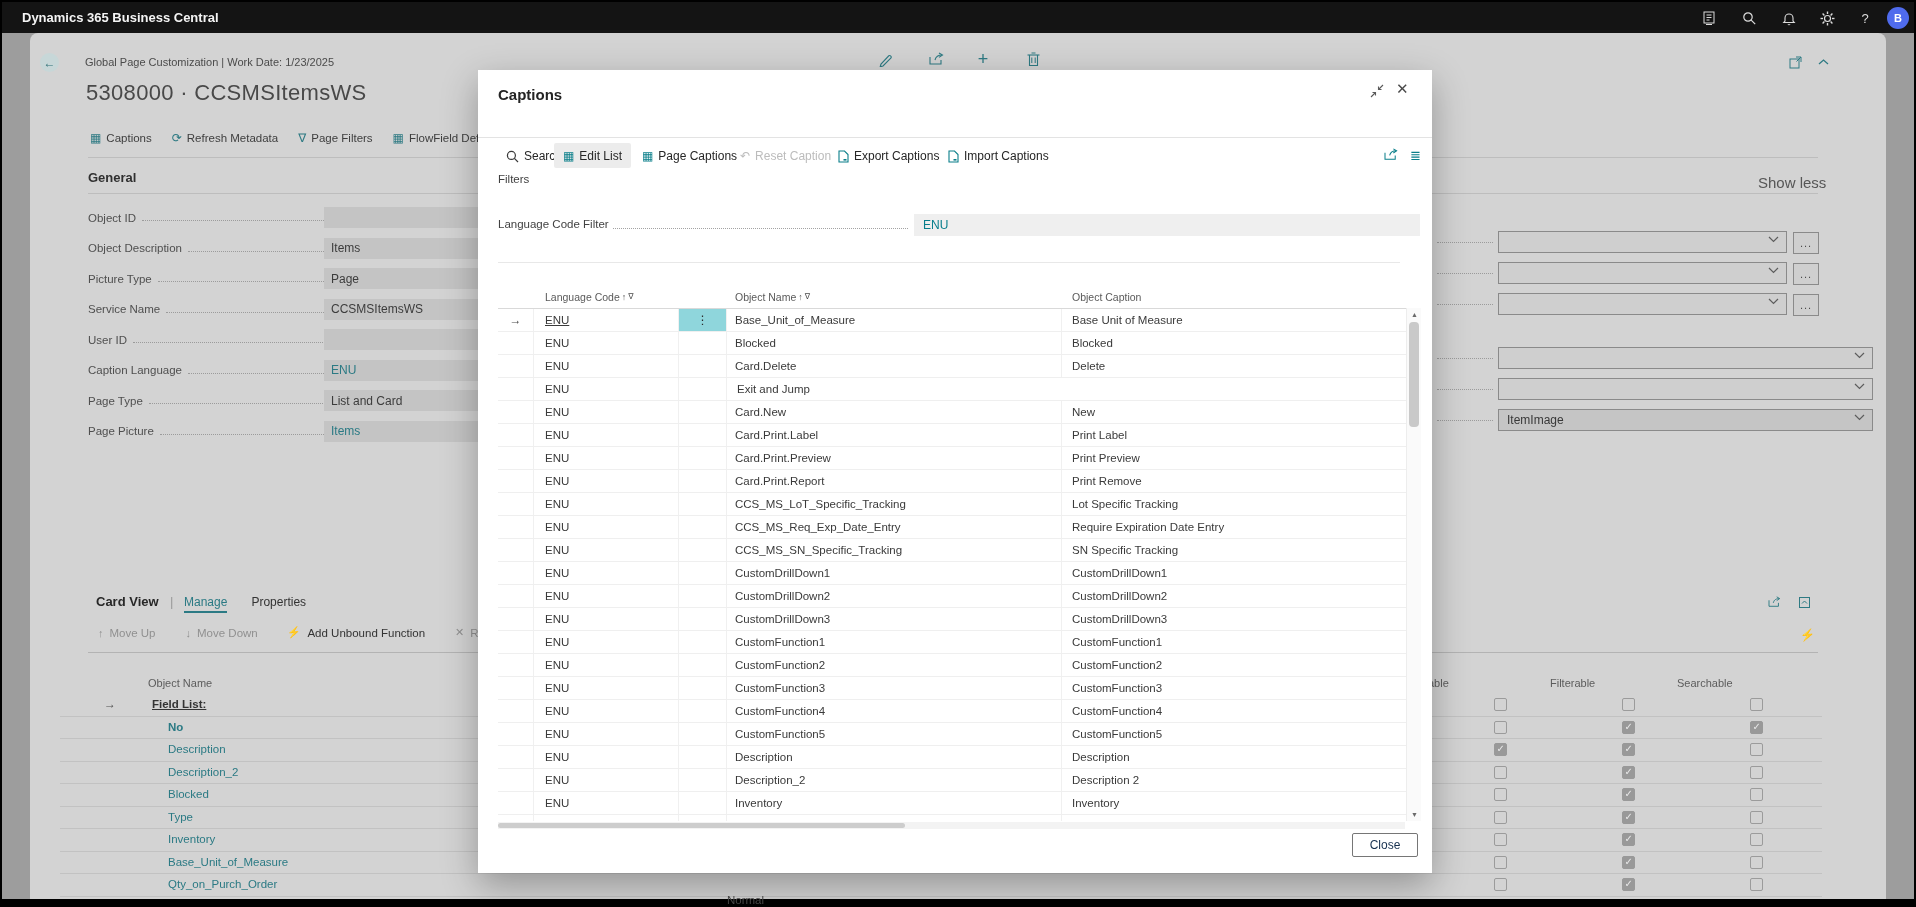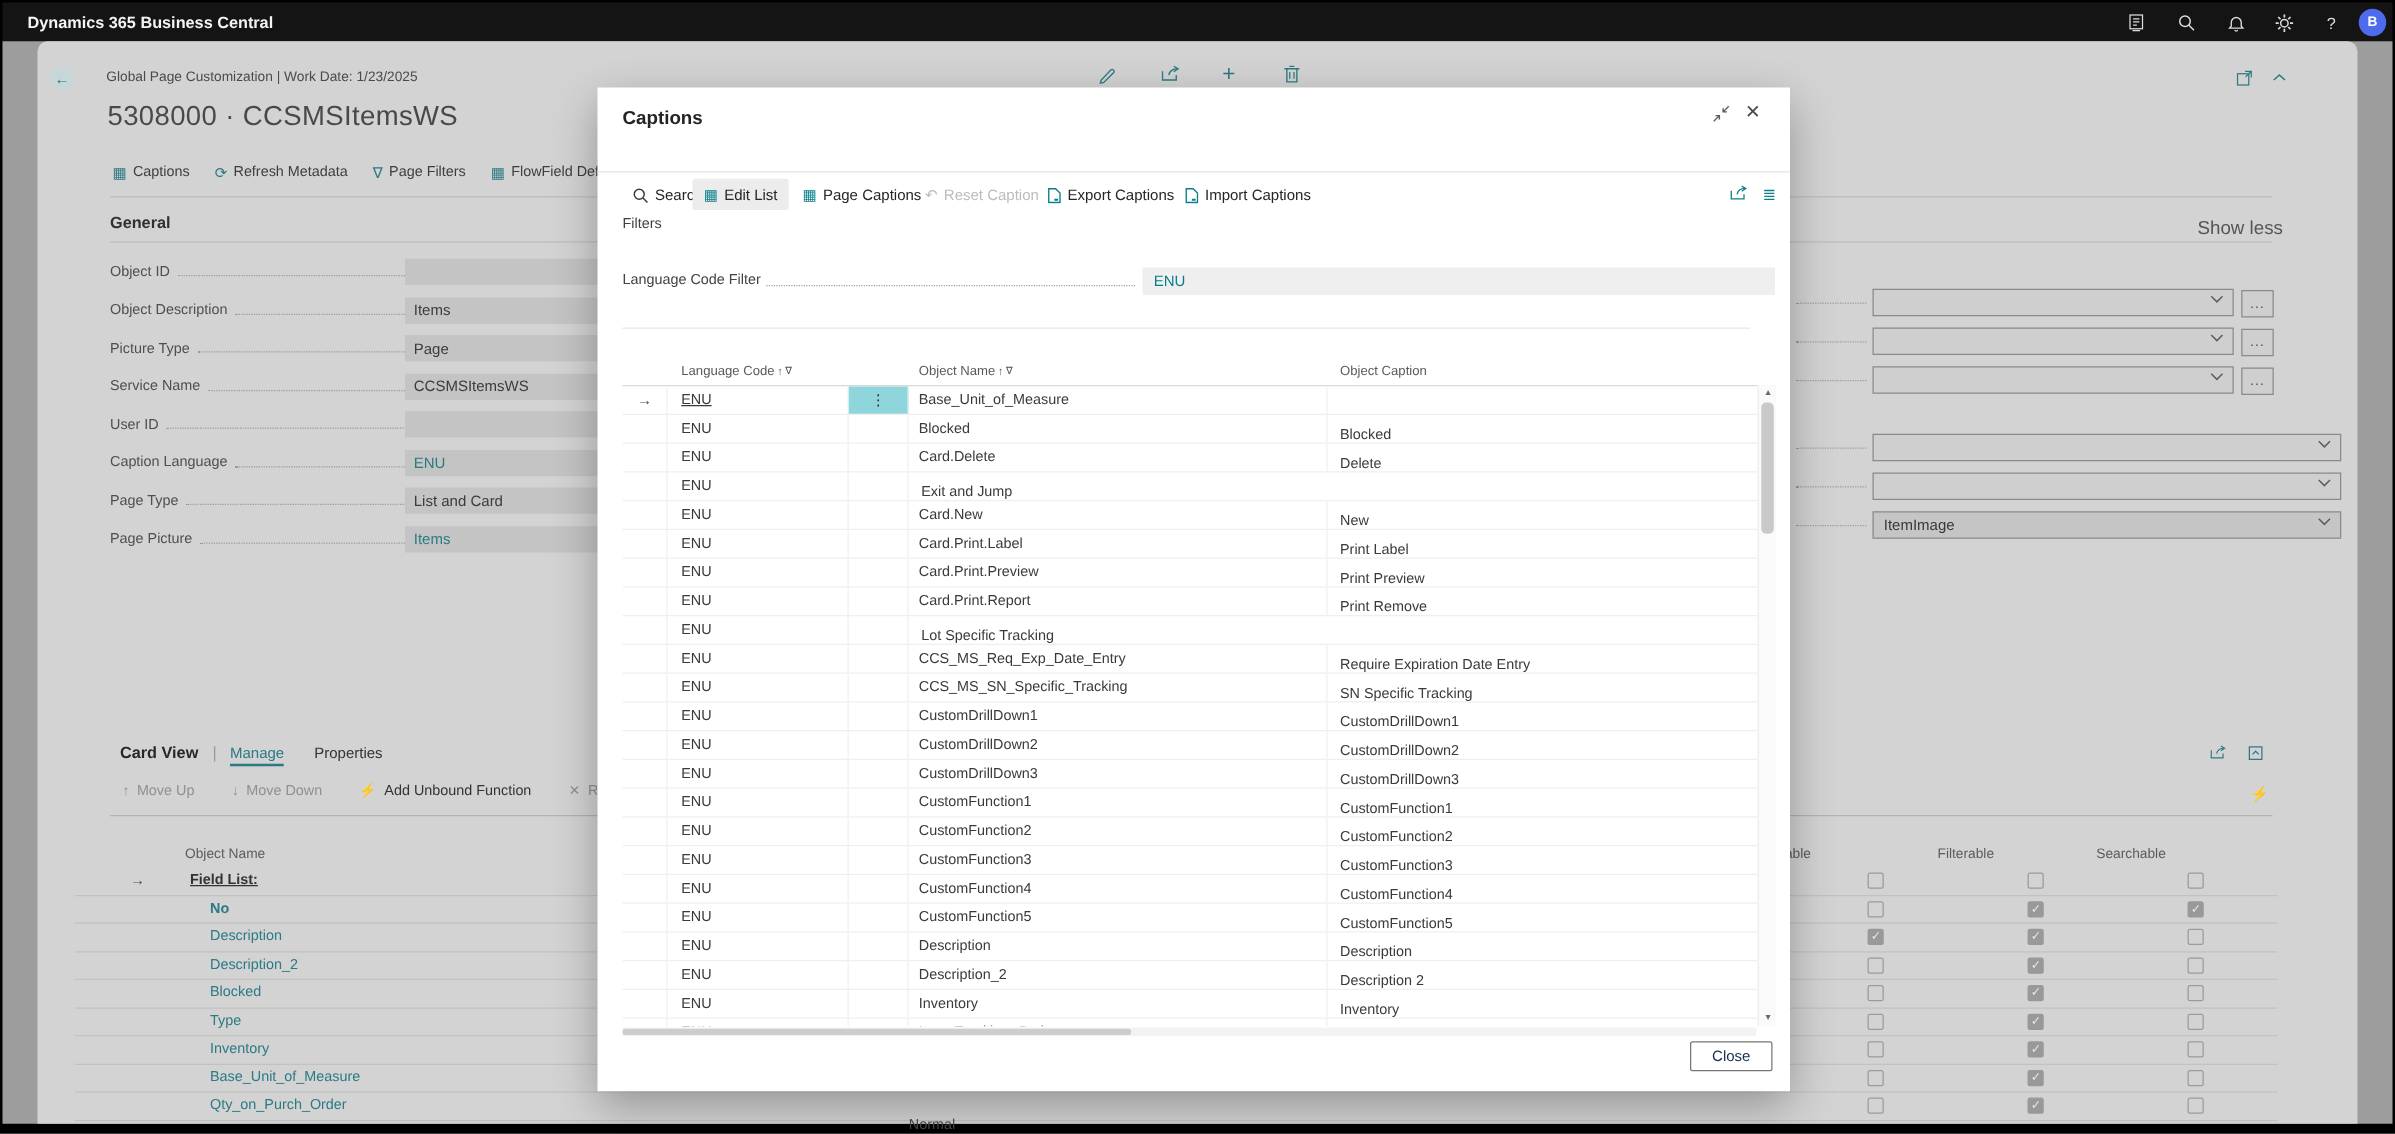--- a/index.html
+++ b/index.html
@@ -91,21 +91,21 @@
 .m-tbl{position:absolute;left:20px;top:215px;width:908px}
 .m-hd{display:flex;height:23px;align-items:center;font-size:10.5px;color:#5a5a5a}
 .m-hd .fun{color:#4a4a4a;font-size:8px;margin-left:2px}
 .m-hd .up{font-size:9px;margin-left:2px}
 .m-body{height:513px;overflow:hidden;border-top:1px solid #d9d9d9}
 .m-row{display:flex;height:23px;border-bottom:1px solid #efefef;font-size:11.5px;color:#3a3a3a}
 .c-sel{width:36px;border-right:1px solid #f0f0f0;display:flex;align-items:center;justify-content:center}
 .c-lang{width:145px;border-right:1px solid #f0f0f0;display:flex;align-items:center;padding-left:11px}
 .c-dot{width:48px;border-right:1px solid #f0f0f0;display:flex;align-items:center;justify-content:center;color:#2b2b2b}
 .c-name{width:335px;border-right:1px solid #f0f0f0;display:flex;align-items:center;padding-left:8px}
-.c-cap{flex:1;display:flex;align-items:flex-end;padding-left:10px}
+.c-cap{flex:1;display:flex;align-items:center;padding-left:10px}
 .m-hd .c-sel,.m-hd .c-lang,.m-hd .c-dot,.m-hd .c-name,.m-hd .c-cap{border-right:none}
 .rowarrow{display:none;font-size:12px;color:#4a4a4a}
 .dotglyph{display:none;font-size:12px}
 .m-row.selected .rowarrow{display:block}
 .m-row.selected .c-dot{background:#8fd6dc}
 .m-row.selected .dotglyph{display:block}
 .m-row.selected .c-lang span{text-decoration:underline}
 
 .vsb{position:absolute;left:928px;top:238px;width:15px;height:513px;background:#fafafa;border-left:1px solid #ededed}
 .vsb .ar{position:absolute;left:0;width:15px;font-size:7px;color:#6a6a6a;text-align:center}
@@ -579,20 +579,21 @@
             <span class="c-sel">
               <span class="rowarrow">→</span>
             </span>
             <span class="c-lang">
               <span>ENU</span>
             </span>
             <span class="c-dot">
               <span class="dotglyph">⋮</span>
             </span>
             <span class="c-name">Base_Unit_of_Measure</span>
+            <span class="c-cap">Base Unit of Measure</span>
           </div>
 
           <div class="m-row" style="--i: 1;">
             <span class="c-sel"></span>
             <span class="c-lang">
               <span>ENU</span>
             </span>
             <span class="c-dot"></span>
             <span class="c-name">Blocked</span>
             <span class="c-cap">Blocked</span>
@@ -656,20 +657,21 @@
             <span class="c-name">Card.Print.Report</span>
             <span class="c-cap">Print Remove</span>
           </div>
 
           <div class="m-row" style="--i: 8;">
             <span class="c-sel"></span>
             <span class="c-lang">
               <span>ENU</span>
             </span>
             <span class="c-dot"></span>
+            <span class="c-name">CCS_MS_LoT_Specific_Tracking</span>
             <span class="c-cap">Lot Specific Tracking</span>
           </div>
 
           <div class="m-row" style="--i: 9;">
             <span class="c-sel"></span>
             <span class="c-lang">
               <span>ENU</span>
             </span>
             <span class="c-dot"></span>
             <span class="c-name">CCS_MS_Req_Exp_Date_Entry</span>

